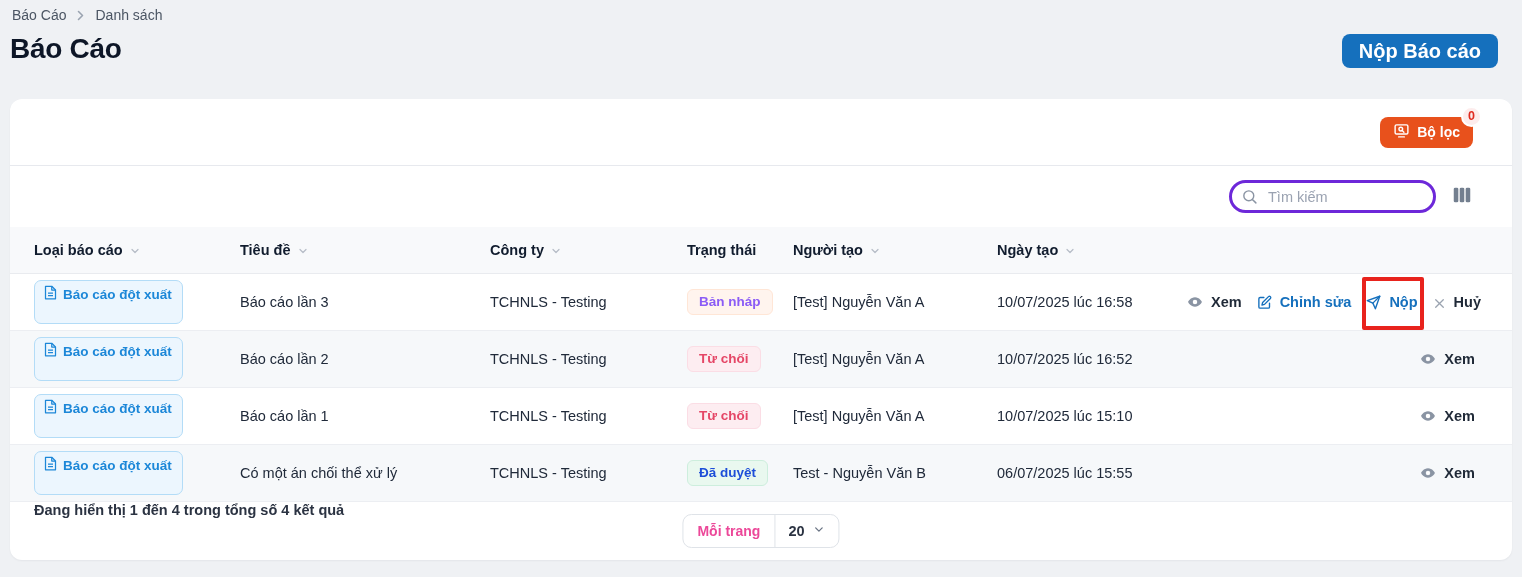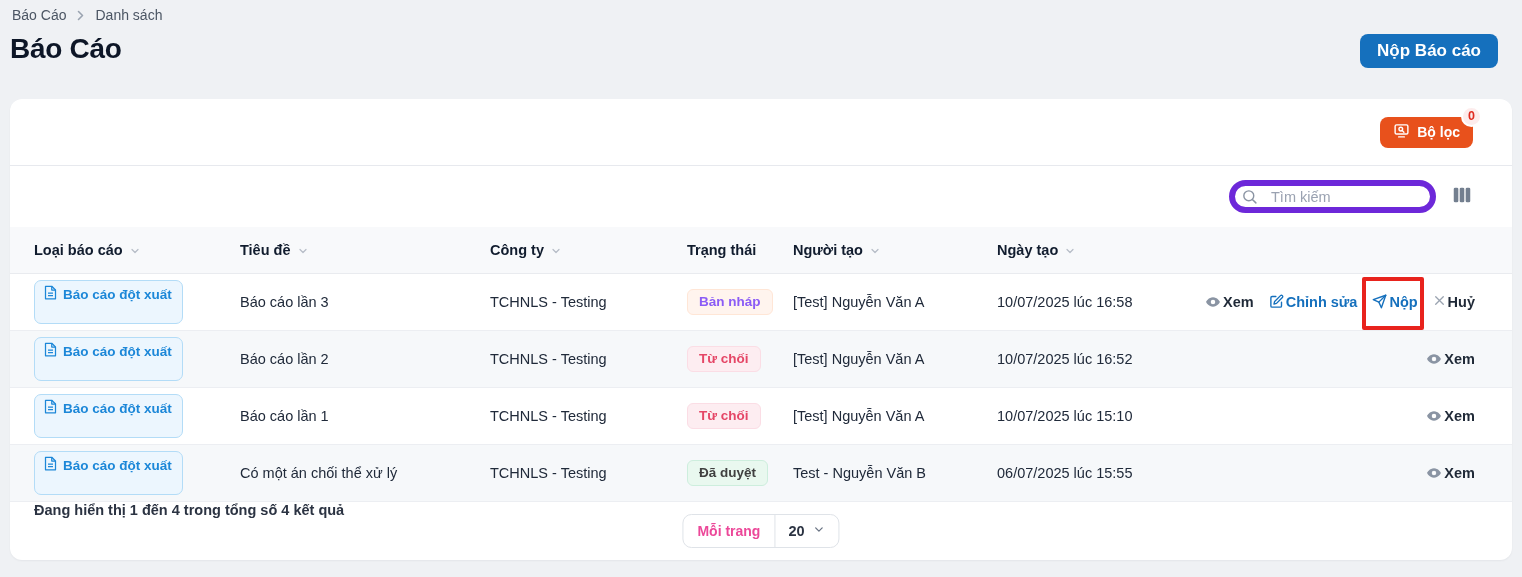--- a/index.html
+++ b/index.html
@@ -21,21 +21,21 @@
   .breadcrumb a { color:#4b5563; text-decoration:none; cursor:pointer; }
   .crumb-sep { color:#9aa3b0; font-size:13px; display:flex; align-items:center; }
   .page-title {
     position:absolute; left:10px; top:33px;
     font-size:28px; font-weight:800; color:#0d1627; letter-spacing:-0.3px;
   }
   .btn-primary {
     position:absolute; right:24px; top:34px;
     height:34px; padding:0 17px;
     background:#1570bd; color:#fff; border:none; border-radius:8px;
-    font-size:17px; font-weight:600; font-family:inherit;
+    font-size:20px; font-weight:600; font-family:inherit;
     display:flex; align-items:center; cursor:pointer;
   }
 
   
   .card {
     position:absolute; left:10px; top:99px; width:1502px; height:461px;
     background:#fff; border-radius:12px;
     box-shadow:0 1px 2px rgba(16,24,40,.05);
     display:flex; flex-direction:column;
   }
@@ -65,21 +65,21 @@
   .search-row {
     height:61px; flex:0 0 61px;
     display:flex; align-items:center; justify-content:flex-end; gap:15px;
     padding-right:39px;
   }
   .search-box {
     position:relative; width:207px; height:33px;
   }
   .search-box input {
     width:100%; height:100%;
-    border:6px solid #6d28d9; border-radius:17px;
+    border:3px solid #6d28d9; border-radius:17px;
     padding:0 12px 0 36px; font-size:14.5px; font-family:inherit;
     color:#0f766e; outline:none; background:#fff;
   }
   .search-box input::placeholder { color:#9aa2b1; }
   .search-icon { position:absolute; left:12px; top:8px; }
   .columns-btn { background:none; border:none; cursor:pointer; display:flex; align-items:center; padding:0; }
 
   
   .thead, .trow {
     display:grid;
@@ -108,27 +108,27 @@
     font-size:13.5px; font-weight:600;
     padding:4px 10px 20px 9px; border-radius:7px; white-space:nowrap;
   }
   .status {
     display:inline-flex; align-items:center;
     font-size:13.5px; font-weight:600;
     padding:4px 11px 5px; border-radius:6px; white-space:nowrap;
   }
   .status-draft    { background:#fff4ee; color:#8b5cf6; border:1px solid #ffe6d6; }
   .status-rejected { background:#fdedf1; color:#e54666; border:1px solid #fbdde5; }
-  .status-approved { background:#e9f8ef; color:#404040; border:1px solid #cdeedd; }
+  .status-approved { background:#e9f8ef; color:#1d4ed8; border:1px solid #cdeedd; }
 
   .actions {
     justify-content:flex-end; gap:15px; padding-right:37px;
   }
   .action {
-    display:inline-flex; align-items:flex-start; gap:2px;
+    display:inline-flex; align-items:flex-end; gap:8px;
     background:none; border:none; cursor:pointer; font-family:inherit;
     font-size:14.5px; font-weight:700; padding:0; white-space:nowrap;
   }
   .action.dark { color:#1f2937; }
   .action.blue { color:#1570bd; }
   .action .ic { display:flex; align-items:center; }
 
   
   .tfoot {
     flex:1; position:relative;

